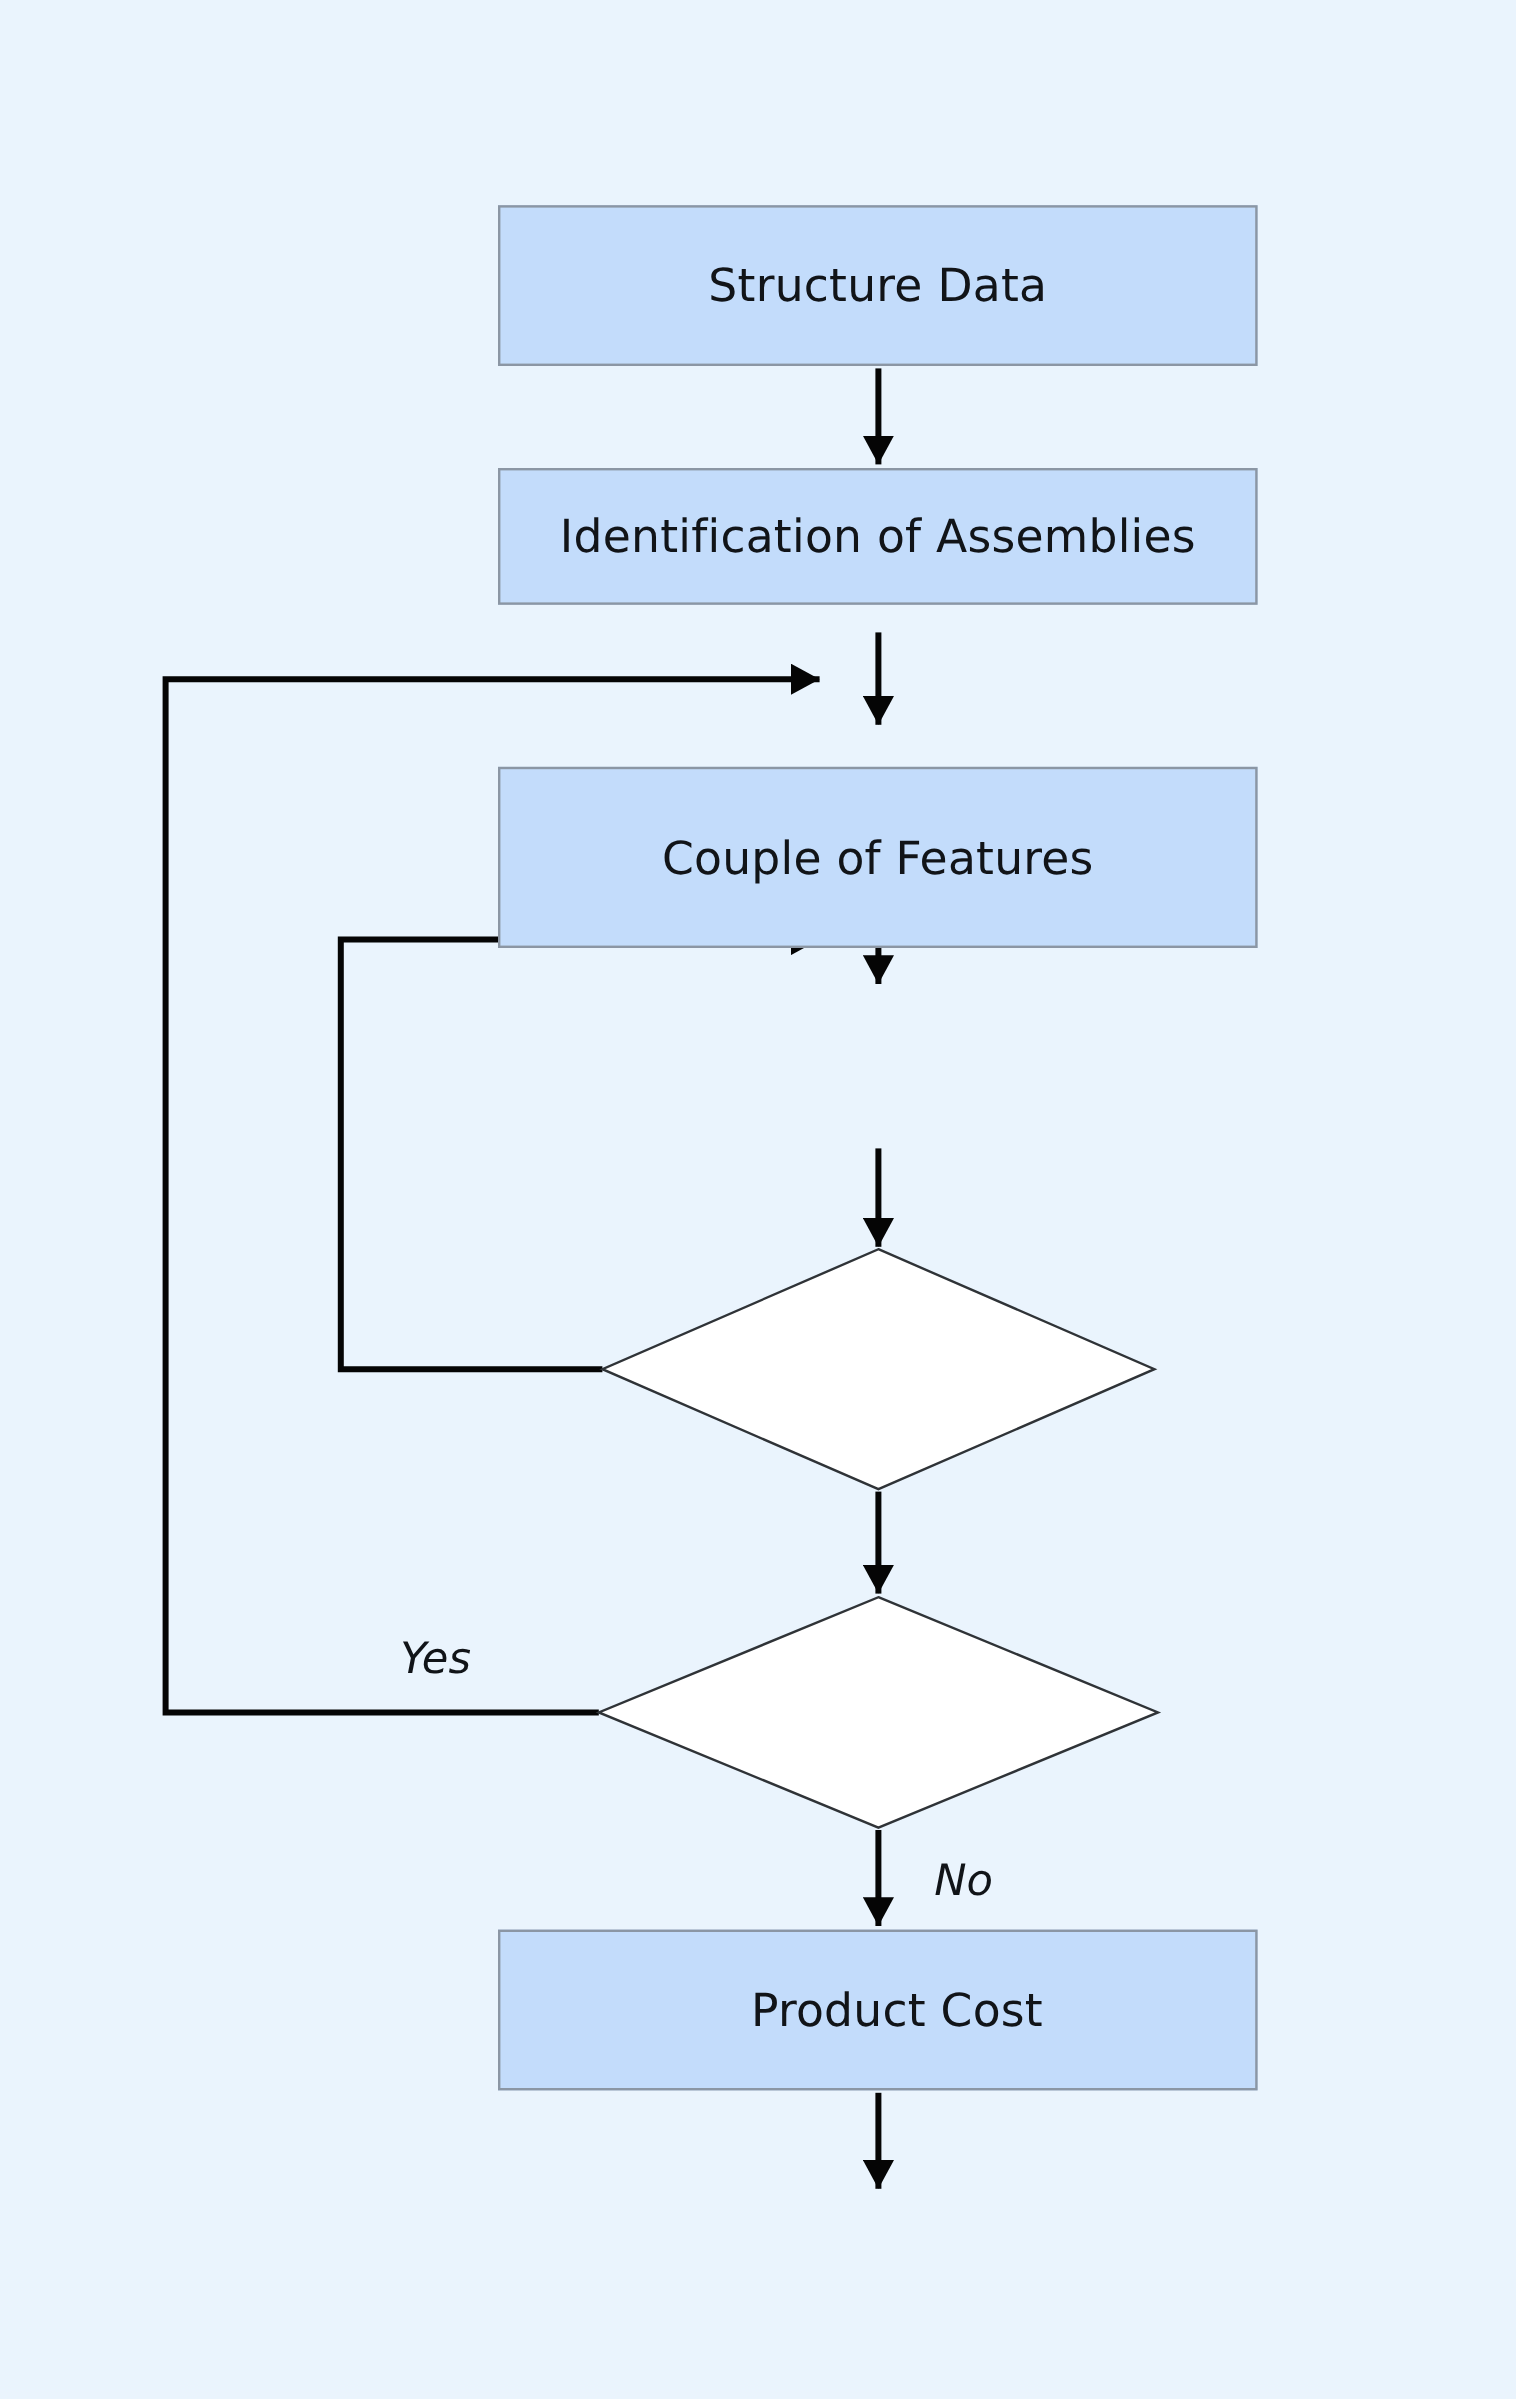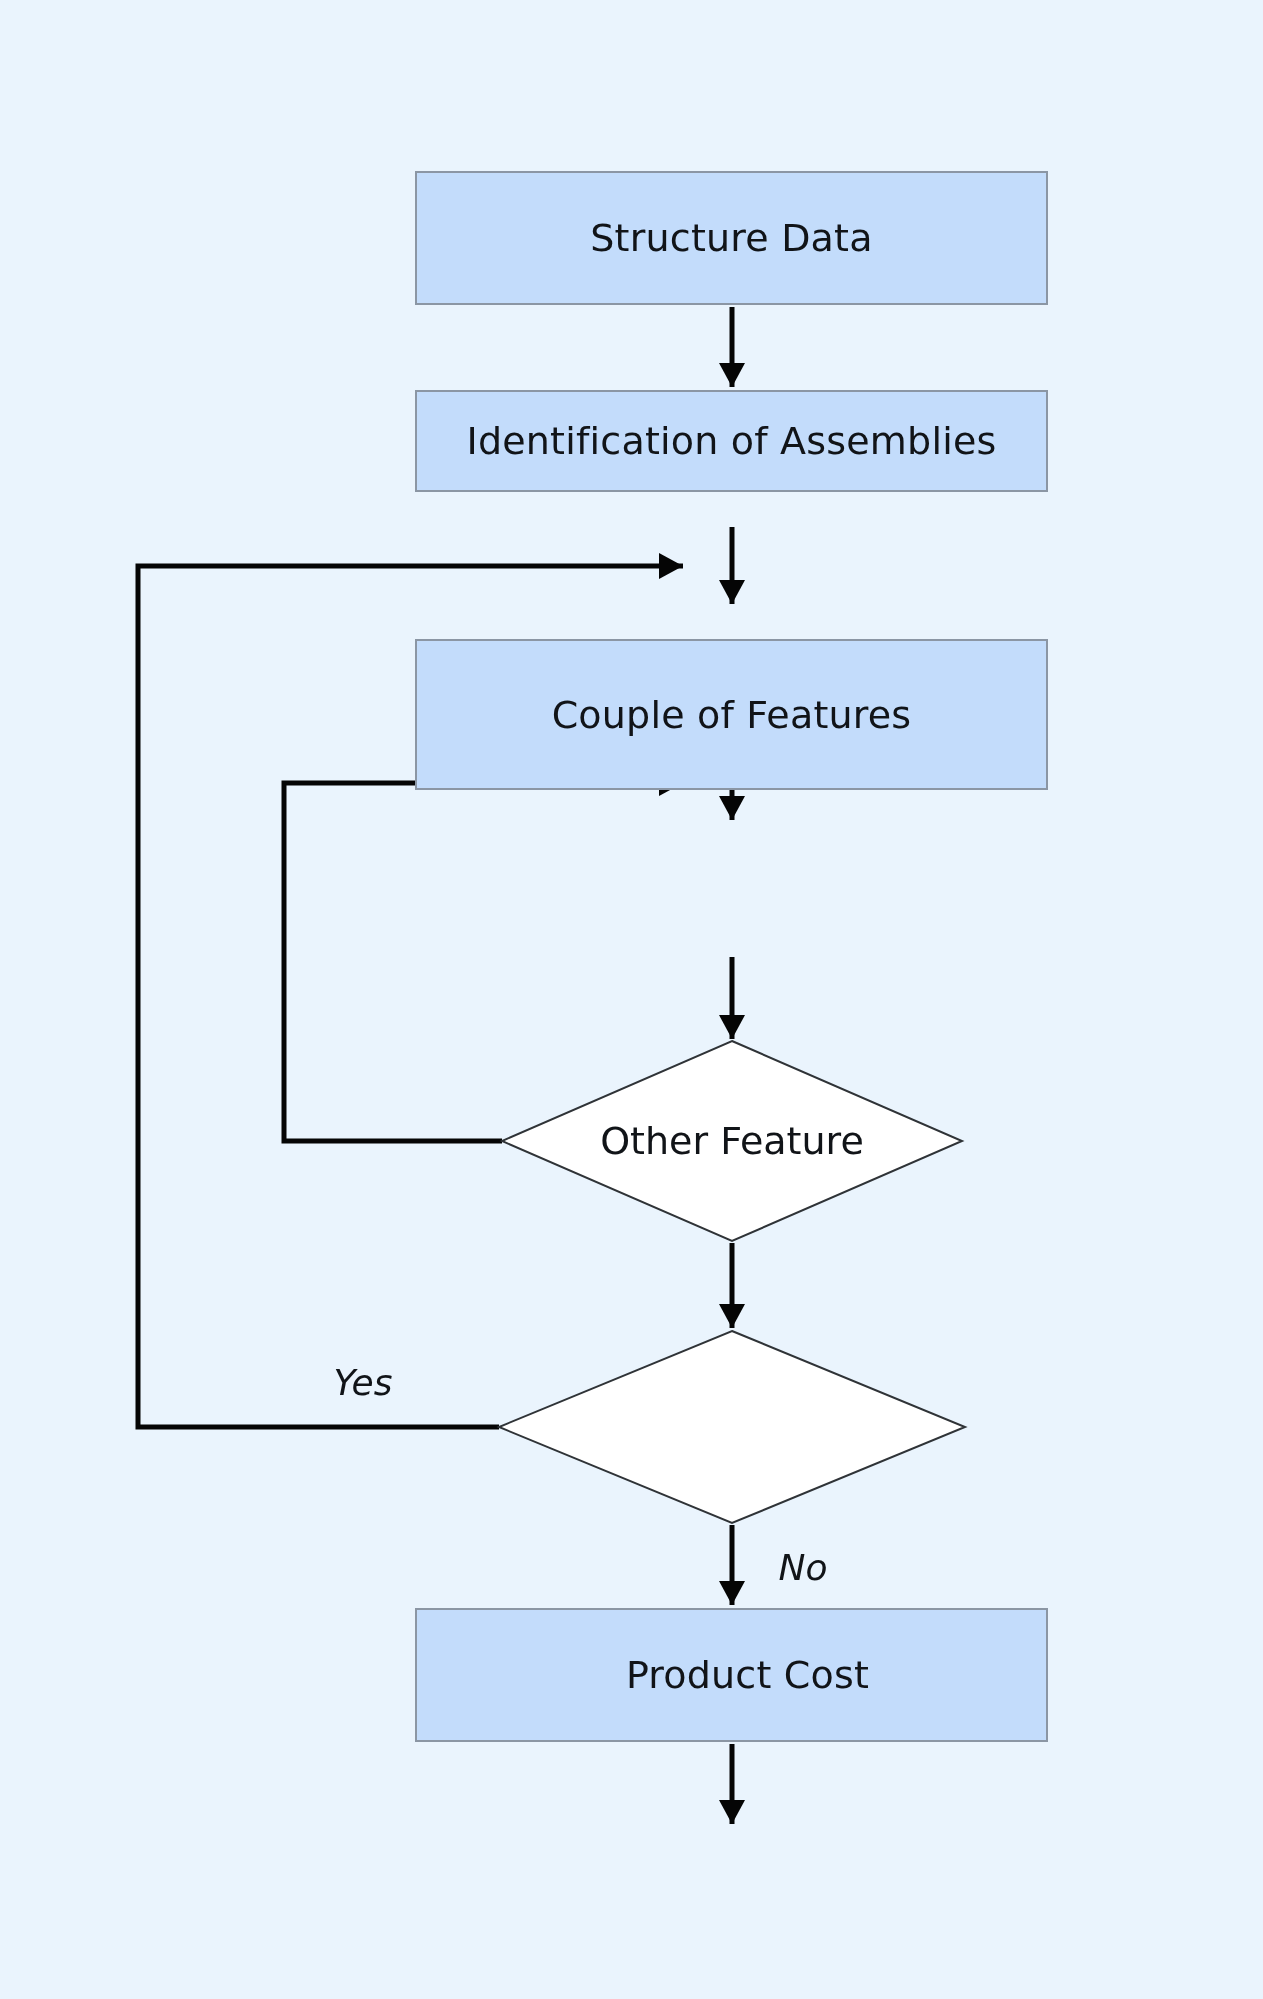--- a/index.html
+++ b/index.html
@@ -79,27 +79,26 @@
 
     <polyline points="499,1427 138,1427 138,566 683,566" fill="none" stroke="#050505" stroke-width="5" marker-end="url(#ah)"></polyline>
     <polyline points="502,1141 284,1141 284,783 683,783" fill="none" stroke="#050505" stroke-width="5" marker-end="url(#ah)"></polyline>
 
     <polygon points="732,1041 962,1141 732,1241 502,1141" fill="#ffffff" stroke="#2f3337" stroke-width="2"></polygon>
     <polygon points="732,1331 965,1427 732,1523 499,1427" fill="#ffffff" stroke="#2f3337" stroke-width="2"></polygon>
   </svg>
 
   <div class="node" style="top:171px;height:134px;">Structure Data</div>
 
-  <div class="node" style="top:390px;height:102px;">Identification of Assemblies</div>
+  <div class="node" style="top:390px;height:114px;">Identification of Assemblies</div>
 
   <div class="node" style="top:639px;height:151px;">Couple of Features</div>
 
 
   <div class="node" style="top:1608px;height:134px;padding-left:32px;">Product Cost</div>
 
-  <div class="dlabel" style="left:502px;top:1041px;width:460px;height:200px;">Other Feature</div>
 
 
   <div class="edge-label" style="left:292px;top:1356px;width:142px;height:52px;">Yes</div>
 
   <div class="edge-label" style="left:748px;top:1542px;width:110px;height:50px;">No</div>
 
 </div>
 
 </body></html>

